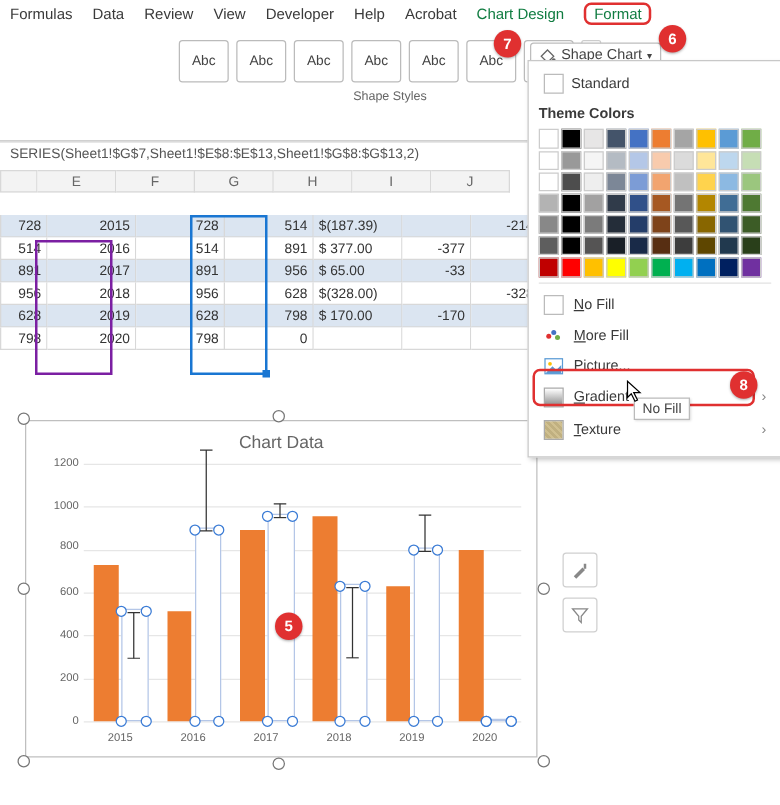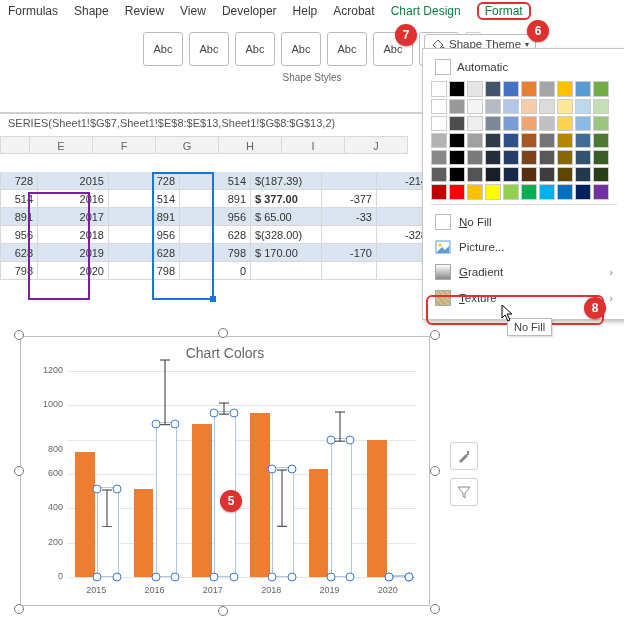--- a/index.html
+++ b/index.html
@@ -143,21 +143,21 @@
   .side-btn{width:26px;height:26px;border:1px solid #cfcfcf;background:#fff;display:flex;align-items:center;justify-content:center;margin-bottom:8px;border-radius:3px;}
   .automatic-row{display:flex;align-items:center;gap:6px;padding:2px 4px 6px;}
   .automatic-box{width:14px;height:14px;border:1px solid #bbb;}
   .right-ez{position:absolute; right:6px; top:44px; font-size:28px; color:#888; font-style:italic; font-family:"Times New Roman",serif;}
 </style>
 </head>
 <body>
 
 <div class="ribbon-tabs">
   <span class="ribbon-tab">Formulas</span>
-  <span class="ribbon-tab">Shape</span>
+  <span class="ribbon-tab">Data</span>
   <span class="ribbon-tab">Review</span>
   <span class="ribbon-tab">View</span>
   <span class="ribbon-tab">Developer</span>
   <span class="ribbon-tab">Help</span>
   <span class="ribbon-tab">Acrobat</span>
   <span class="ribbon-tab green">Chart Design</span>
   <span class="ribbon-tab green boxed">Format</span>
 </div>
 
 <div class="ribbon-body">
@@ -174,21 +174,21 @@
     </div>
     <div class="grp-label">Shape Styles</div>
   </div>
 </div>
 
 <div class="shapefill-btn" style="left:424px; top:34px;">
   <svg width="14" height="14">
       <path d="M2 8 L7 3 L12 8 L7 13 Z" fill="none" stroke="#666"></path>
       <circle cx="12" cy="11" r="1.5" fill="#666"></circle>
     </svg>
-  <span>Shape Theme</span>
+  <span>Shape Chart</span>
   <span style="font-size:8px">▾</span>
 </div>
 <div class="right-ez">A</div>
 <div class="badge" style="left:395px; top:24px;">7</div>
 <div class="badge" style="left:527px; top:20px;">6</div>
 
 <div class="formula-bar">SERIES(Sheet1!$G$7,Sheet1!$E$8:$E$13,Sheet1!$G$8:$G$13,2)</div>
 
 <div class="sheet">
   <div class="col-row">
@@ -210,21 +210,21 @@
         <div class="cell band txt" style="width: 62px;">$(187.39)</div>
         <div class="cell band" style="width: 46px;"></div>
         <div class="cell band" style="width: 46px;">-214</div>
         <div class="cell band" style="width: 38px;"></div>
       </div>
       <div class="data-row">
         <div class="cell first" style="width: 28px;">514</div>
         <div class="cell" style="width: 62px;">2016</div>
         <div class="cell" style="width: 62px;">514</div>
         <div class="cell" style="width: 62px;">891</div>
-        <div class="cell txt" style="width: 62px; font-weight: bold;">$ 377.00</div>
+        <div class="cell txt" style="width: 62px;">$ 377.00</div>
         <div class="cell" style="width: 46px;">-377</div>
         <div class="cell" style="width: 46px;"></div>
         <div class="cell" style="width: 38px;"></div>
       </div>
       <div class="data-row">
         <div class="cell first band" style="width: 28px;">891</div>
         <div class="cell band" style="width: 62px;">2017</div>
         <div class="cell band" style="width: 62px;">891</div>
         <div class="cell band" style="width: 62px;">956</div>
         <div class="cell band txt" style="width: 62px;">$  65.00</div>
@@ -263,31 +263,31 @@
         <div class="cell" style="width: 38px;"></div>
       </div>
       <div class="sel" style="left: 28px; top: 20px; width: 62px; height: 108px; border-color: rgb(123, 31, 162);"></div>
       <div class="sel" style="left: 152px; top: 0px; width: 62px; height: 128px; border-color: rgb(25, 118, 210);">
         <div class="handle" style="background: rgb(25, 118, 210);"></div>
       </div>
     </div>
 </div>
 
 <div class="chart-box">
-  <div class="chart-title">Chart Colors</div>
+  <div class="chart-title">Chart Data</div>
   <div class="plot" id="plot">
       <div class="ylab" style="top: 200px;">0</div>
       <div style="position: absolute; left: 0px; right: 0px; height: 1px; background: rgb(230, 230, 230); top: 206px;"></div>
       <div class="ylab" style="top: 165.667px;">200</div>
       <div style="position: absolute; left: 0px; right: 0px; height: 1px; background: rgb(230, 230, 230); top: 171.667px;"></div>
       <div class="ylab" style="top: 131.333px;">400</div>
       <div style="position: absolute; left: 0px; right: 0px; height: 1px; background: rgb(230, 230, 230); top: 137.333px;"></div>
       <div class="ylab" style="top: 97px;">600</div>
       <div style="position: absolute; left: 0px; right: 0px; height: 1px; background: rgb(230, 230, 230); top: 103px;"></div>
-      <div class="ylab" style="top: 73px;">800</div>
+      <div class="ylab" style="top: 60px;">800</div>
       <div style="position: absolute; left: 0px; right: 0px; height: 1px; background: rgb(230, 230, 230); top: 68.6667px;"></div>
       <div class="ylab" style="top: 28.3333px;">1000</div>
       <div style="position: absolute; left: 0px; right: 0px; height: 1px; background: rgb(230, 230, 230); top: 34.3333px;"></div>
       <div class="ylab" style="top: -6px;">1200</div>
       <div style="position: absolute; left: 0px; right: 0px; height: 1px; background: rgb(230, 230, 230); top: 0px;"></div>
       <div class="xlab" style="left: 1.16667px;">2015</div>
       <div class="bar orange" style="left: 8.33333px; width: 19.8333px; height: 124.973px;"></div>
       <div class="bar white" style="left: 30.1667px; width: 19.8333px; height: 88.2367px;"></div>
       <div class="seldot" style="left: 30.1667px; top: 117.763px;"></div>
       <div class="seldot" style="left: 50px; top: 117.763px;"></div>
@@ -387,22 +387,23 @@
         <path d="M2 3 H14 L9 9 V14 L7 12 V9 Z" fill="none" stroke="#888"></path>
       </svg>
   </div>
 </div>
 
 <div class="badge" style="left:220px; top:490px;">5</div>
 
 <div class="menu">
   <div class="automatic-row">
     <div class="automatic-box"></div>
-    <span style="text-decoration:underline; text-decoration-color:transparent;">Automatic</span>
-  </div>
+    <span style="text-decoration:underline; text-decoration-color:transparent;">Standard</span>
+  </div>
+  <div class="menu-head"><b>Theme Colors</b></div>
   <div id="theme-row" class="swatch-row">
       <div class="sw" style="background: rgb(255, 255, 255);"></div>
       <div class="sw" style="background: rgb(0, 0, 0);"></div>
       <div class="sw" style="background: rgb(231, 230, 230);"></div>
       <div class="sw" style="background: rgb(68, 84, 106);"></div>
       <div class="sw" style="background: rgb(68, 114, 196);"></div>
       <div class="sw" style="background: rgb(237, 125, 49);"></div>
       <div class="sw" style="background: rgb(165, 165, 165);"></div>
       <div class="sw" style="background: rgb(255, 192, 0);"></div>
       <div class="sw" style="background: rgb(91, 155, 213);"></div>
@@ -482,20 +483,28 @@
       <div class="sw" style="background: rgb(0, 32, 96);"></div>
       <div class="sw" style="background: rgb(112, 48, 160);"></div>
     </div>
   <div class="menu-sep"></div>
   <div class="menu-item">
     <span style="width:14px;height:14px;border:1px solid #bbb;background:#fff"></span>
     <span><u>N</u>o Fill</span>
   </div>
   <div class="menu-item">
     <svg width="16" height="14">
+        <circle cx="4" cy="7" r="2" fill="#e03030"></circle>
+        <circle cx="8" cy="4" r="2" fill="#4472c4"></circle>
+        <circle cx="11" cy="8" r="2" fill="#70ad47"></circle>
+      </svg>
+    <span><u>M</u>ore Fill</span>
+  </div>
+  <div class="menu-item">
+    <svg width="16" height="14">
         <rect x="1" y="1" width="14" height="12" fill="none" stroke="#5b9bd5"></rect>
         <circle cx="5" cy="5" r="1.5" fill="#ffc000"></circle>
         <path d="M2 12 L7 7 L10 10 L14 6 V13 H2Z" fill="#5b9bd5"></path>
       </svg>
     <span>Picture...</span>
   </div>
   <div class="menu-item">
     <span style="width:14px;height:14px;background:linear-gradient(#fff,#888);border:1px solid #aaa"></span>
     <span><u>G</u>radient</span>
     <span class="arrow">›</span>

